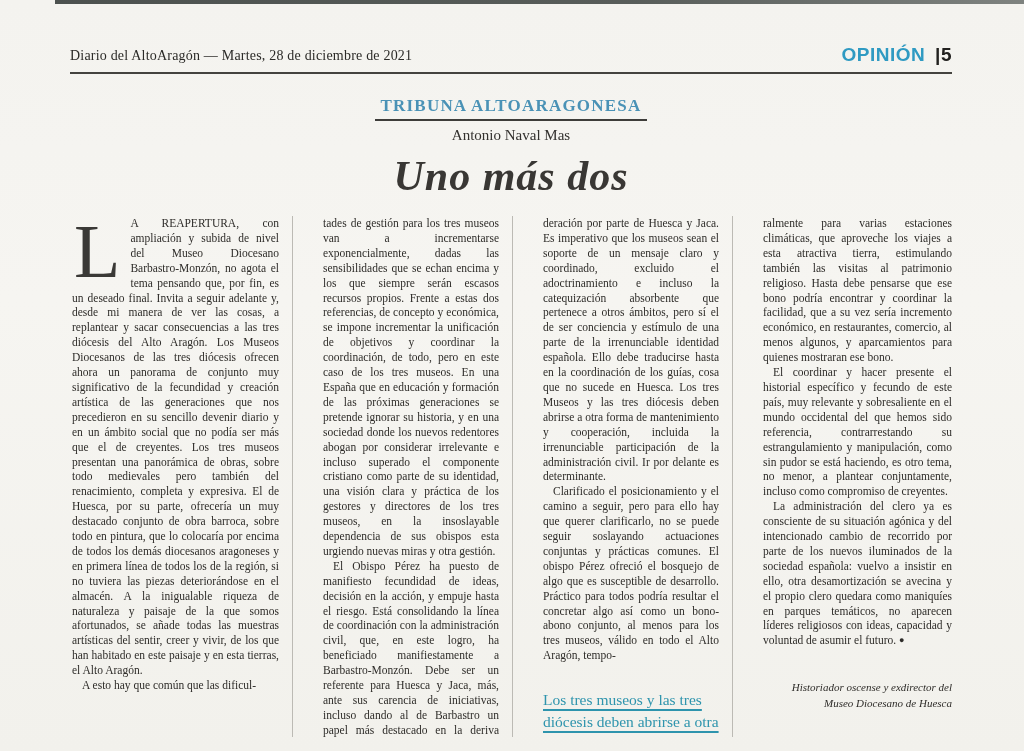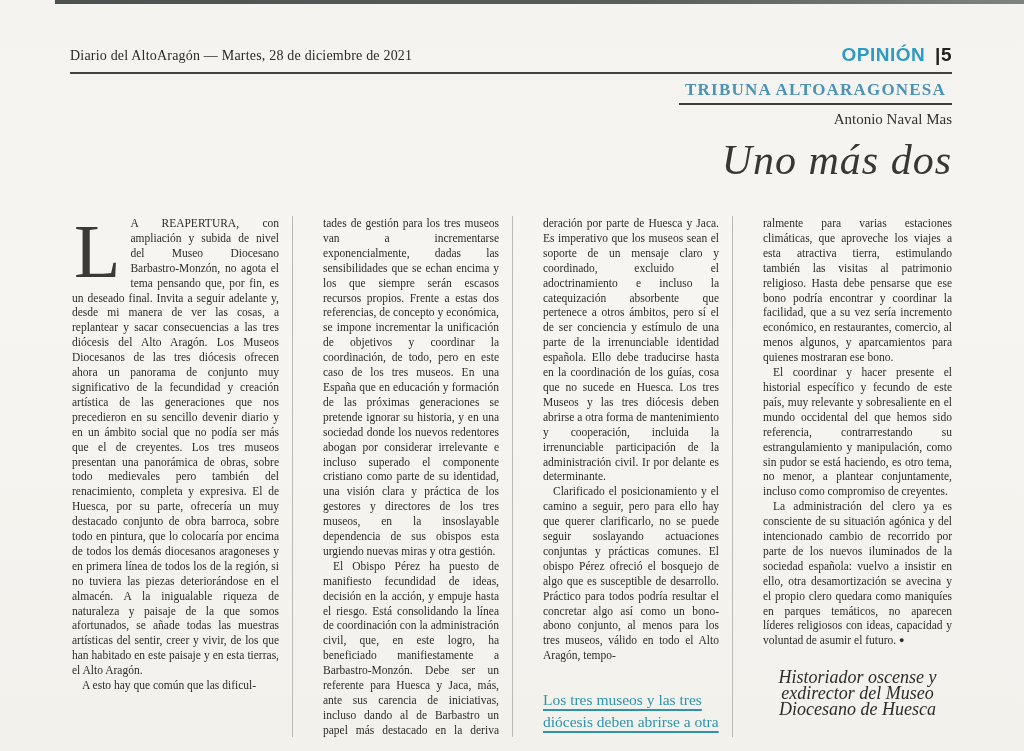--- a/index.html
+++ b/index.html
@@ -33,36 +33,36 @@
     font-size:19px;font-weight:bold;letter-spacing:.5px;
   }
   .section-name{color:#2f9ac2;margin-left:12px;}
   .page-number{color:#22211f;margin-left:4px;}
   .masthead-rule{
     position:absolute;left:70px;right:72px;top:72px;height:2px;
     background:#44433f;
   }
   
   .article-header{
-    position:absolute;left:70px;right:72px;top:80px;text-align:right;
+    position:absolute;left:70px;right:72px;top:96px;text-align:center;
   }
   .kicker{
     display:inline-block;
     font-size:17px;font-weight:bold;letter-spacing:1.2px;
     color:#4a92b6;
     border-bottom:2px solid #3e3d3a;
     padding:0 6px 3px 6px;
   }
   .author{
     margin-top:6px;
     font-size:15px;color:#33312e;
   }
   .headline{
     margin-top:8px;
-    font-size:42px;font-style:italic;font-weight:normal;
+    font-size:42px;font-style:italic;font-weight:bold;
     color:#393734;letter-spacing:1px;
   }
   
   .body-wrap{
     position:absolute;left:72px;top:216px;width:880px;height:521px;
     display:grid;grid-template-columns:1fr 1fr 1fr 1fr;
   }
   .col{
     overflow:hidden;height:521px;
     padding:0 13px 0 0;
@@ -88,23 +88,23 @@
     font-size:15.5px;line-height:22px;
     color:#2e94ad;
     text-align:left;
     text-decoration:underline;
     text-decoration-color:#2e94ad;
     text-decoration-thickness:1.5px;
     text-underline-offset:4px;
   }
   .end-mark{font-size:9px;vertical-align:1px;}
   .credit{
-    margin-top:21px;
-    font-style:italic;font-size:18px;line-height:16px;
-    text-align:center;
+    margin-top:31px;
+    font-style:italic;font-size:11px;line-height:16px;
+    text-align:right;
   }
 </style>
 </head>
 <body>
 
 <div class="page">
   <div class="scan-strip"></div>
 
   <div class="masthead">
     <div class="masthead-left">Diario del AltoAragón — Martes, 28 de diciembre de 2021</div>

